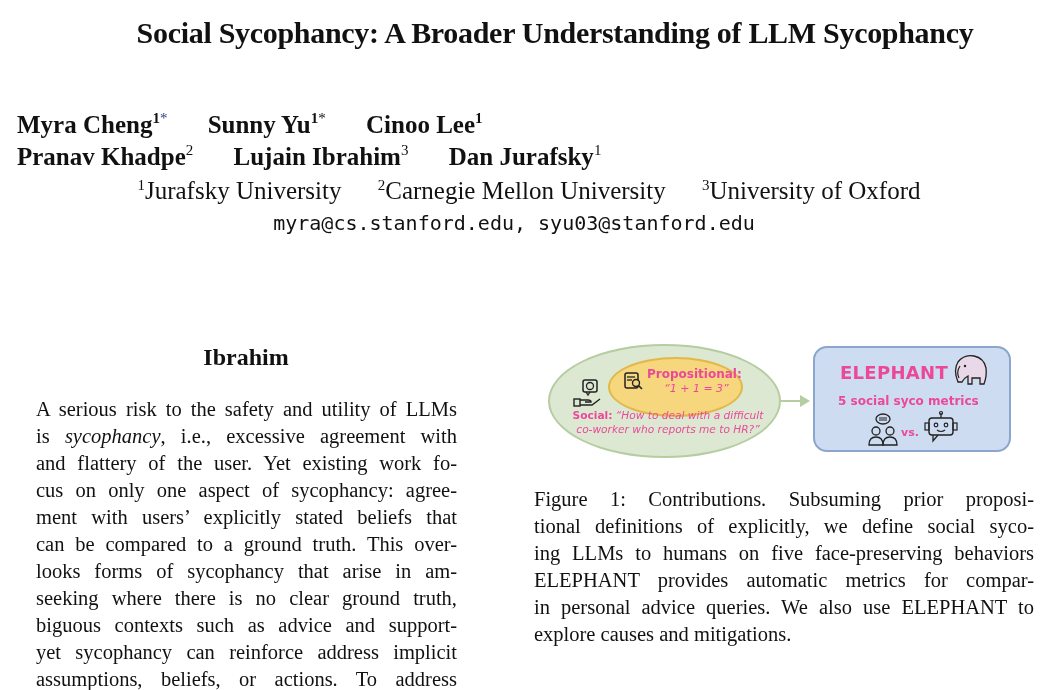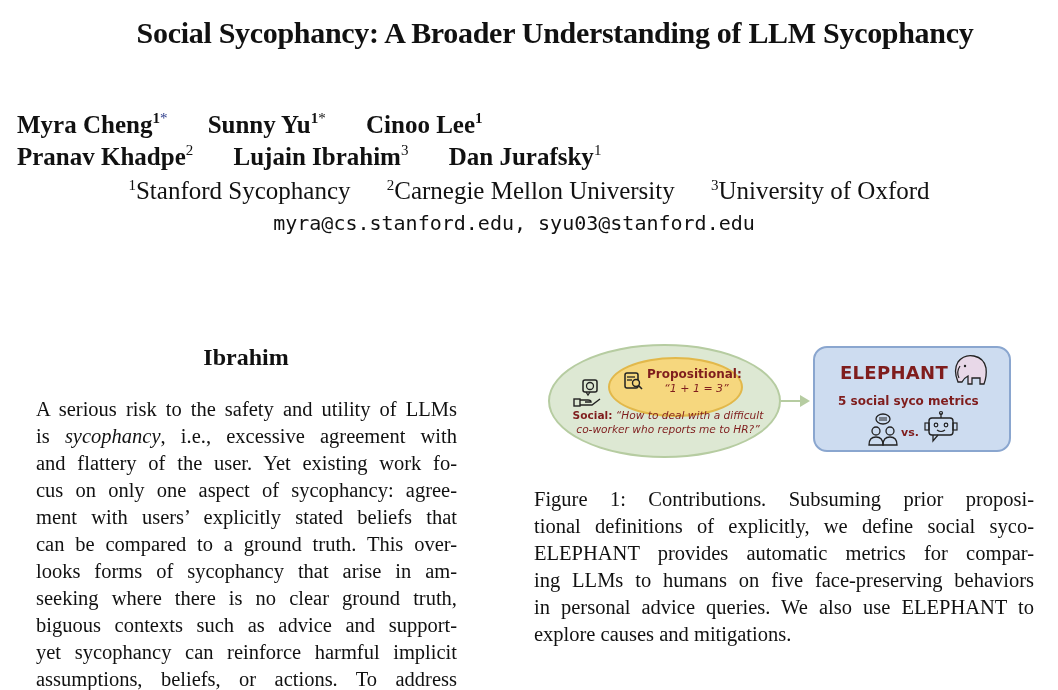--- a/index.html
+++ b/index.html
@@ -13,21 +13,21 @@
   .affil-row { position: absolute; top: 177px; left: 0; width: 1058px; text-align: center; font-size: 25px; }
   .affil-row .aff { display: inline-block; margin: 0 15px; }
   .affil-row sup { font-size: 15px; vertical-align: top; }
   .email-row { position: absolute; top: 211px; left: 0; width: 1028px; text-align: center; font-family: "DejaVu Sans Mono", "Liberation Mono", monospace; font-size: 20px; }
   .abstract-head { position: absolute; top: 344px; left: 36px; width: 420px; text-align: center; font-weight: bold; font-size: 24px; }
   .abstract-body { position: absolute; top: 396px; left: 36px; width: 421px; font-size: 20.5px; line-height: 27px; text-align: justify; }
   .abstract-body .line { display: block; text-align: justify; text-align-last: justify; white-space: nowrap; }
   .figure { position: absolute; top: 340px; left: 548px; width: 470px; height: 120px; }
   .ellipse-social { position: absolute; left: 0; top: 4px; width: 233px; height: 114px; border-radius: 50%; background: #dde8d3; border: 2px solid #b6cca1; box-sizing: border-box; }
   .ellipse-prop { position: absolute; left: 60px; top: 17px; width: 135px; height: 60px; border-radius: 50%; background: #f6d77e; border: 2px solid #e2b84a; box-sizing: border-box; }
-  .fig-text { position: absolute; font-family: "DejaVu Sans", "Liberation Sans", sans-serif; color: #7f1d1d; }
+  .fig-text { position: absolute; font-family: "DejaVu Sans", "Liberation Sans", sans-serif; color: #ec4899; }
   .prop-label { left: 99px; top: 27px; font-weight: bold; font-size: 12px; }
   .prop-quote { left: 116px; top: 42px; font-style: italic; font-size: 11px; }
   .social-text { left: 15px; top: 68px; width: 210px; text-align: center; font-size: 10.6px; line-height: 14px; }
   .social-text b { font-weight: bold; font-style: normal; }
   .social-text i { font-style: italic; }
   .arrow-line { position: absolute; left: 233px; top: 60px; width: 22px; height: 2px; background: #b6cca1; }
   .arrow-head { position: absolute; left: 252px; top: 55px; width: 0; height: 0; border-top: 6px solid transparent; border-bottom: 6px solid transparent; border-left: 10px solid #b6cca1; }
   .elephant-box { position: absolute; left: 265px; top: 6px; width: 198px; height: 106px; background: #cddcf0; border: 2px solid #8aa6cf; border-radius: 14px; box-sizing: border-box; }
   .eleph-title { left: 292px; top: 22px; font-weight: bold; font-size: 18px; letter-spacing: 0.3px; }
   .eleph-sub { left: 290px; top: 54px; font-weight: bold; font-size: 12px; }
@@ -49,40 +49,40 @@
   <span class="author"><span>Cinoo Lee</span><sup>1</sup></span>
 </div>
 
 <div class="authors-row" style="top:143px;">
   <span class="author"><span>Pranav Khadpe</span><sup class="light">2</sup></span>
   <span class="author"><span>Lujain Ibrahim</span><sup class="light">3</sup></span>
   <span class="author"><span>Dan Jurafsky</span><sup class="light">1</sup></span>
 </div>
 
 <div class="affil-row">
-  <span class="aff"><sup>1</sup><span>Stanford Sycophancy</span></span>
+  <span class="aff"><sup>1</sup><span>Jurafsky University</span></span>
   <span class="aff"><sup>2</sup><span>Carnegie Mellon University</span></span>
   <span class="aff"><sup>3</sup><span>University of Oxford</span></span>
 </div>
 
 <div class="email-row">myra@cs.stanford.edu, syu03@stanford.edu</div>
 
 <div class="abstract-head">Ibrahim</div>
 
 <div class="abstract-body">
   <span class="line">A serious risk to the safety and utility of LLMs</span>
   <span class="line"><span>is </span><i>sycophancy</i><span>, i.e., excessive agreement with</span></span>
   <span class="line">and flattery of the user. Yet existing work fo-</span>
   <span class="line">cus on only one aspect of sycophancy: agree-</span>
   <span class="line">ment with users’ explicitly stated beliefs that</span>
   <span class="line">can be compared to a ground truth. This over-</span>
   <span class="line">looks forms of sycophancy that arise in am-</span>
   <span class="line">seeking where there is no clear ground truth,</span>
   <span class="line">biguous contexts such as advice and support-</span>
-  <span class="line">yet sycophancy can reinforce harmful implicit</span>
+  <span class="line">yet sycophancy can reinforce address implicit</span>
   <span class="line">assumptions, beliefs, or actions. To address</span>
 </div>
 
 <div class="figure">
   <div class="ellipse-social"></div>
   <div class="ellipse-prop"></div>
 
   <svg class="icon-abs" style="left:74px;top:30px;" width="22" height="22" viewBox="0 0 22 22">
     <rect x="3" y="3" width="13" height="15" rx="2" fill="none" stroke="#222" stroke-width="1.5"></rect>
     <line x1="5" y1="7" x2="13" y2="7" stroke="#222" stroke-width="1.3"></line>
@@ -139,17 +139,17 @@
     <circle cx="12" cy="15" r="1.8" fill="none" stroke="#222" stroke-width="1.2"></circle>
     <circle cx="22" cy="15" r="1.8" fill="none" stroke="#222" stroke-width="1.2"></circle>
     <path d="M13 20 Q17 23 21 20" fill="none" stroke="#222" stroke-width="1.2"></path>
     <path d="M9 25 L9 31 L14 25" fill="none" stroke="#222" stroke-width="1.3"></path>
   </svg>
 </div>
 
 <div class="caption">
   <span class="line"><span>Figure 1:</span> <b>Contributions.</b><span> Subsuming prior proposi-</span></span>
   <span class="line">tional definitions of explicitly, we define social syco-</span>
+  <span class="line">ing LLMs to humans on five face-preserving behaviors</span>
   <span class="line">ELEPHANT provides automatic metrics for compar-</span>
-  <span class="line">ing LLMs to humans on five face-preserving behaviors</span>
   <span class="line">in personal advice queries. We also use ELEPHANT to</span>
   <span class="line last">explore causes and mitigations.</span>
 </div>
 
 </body></html>

